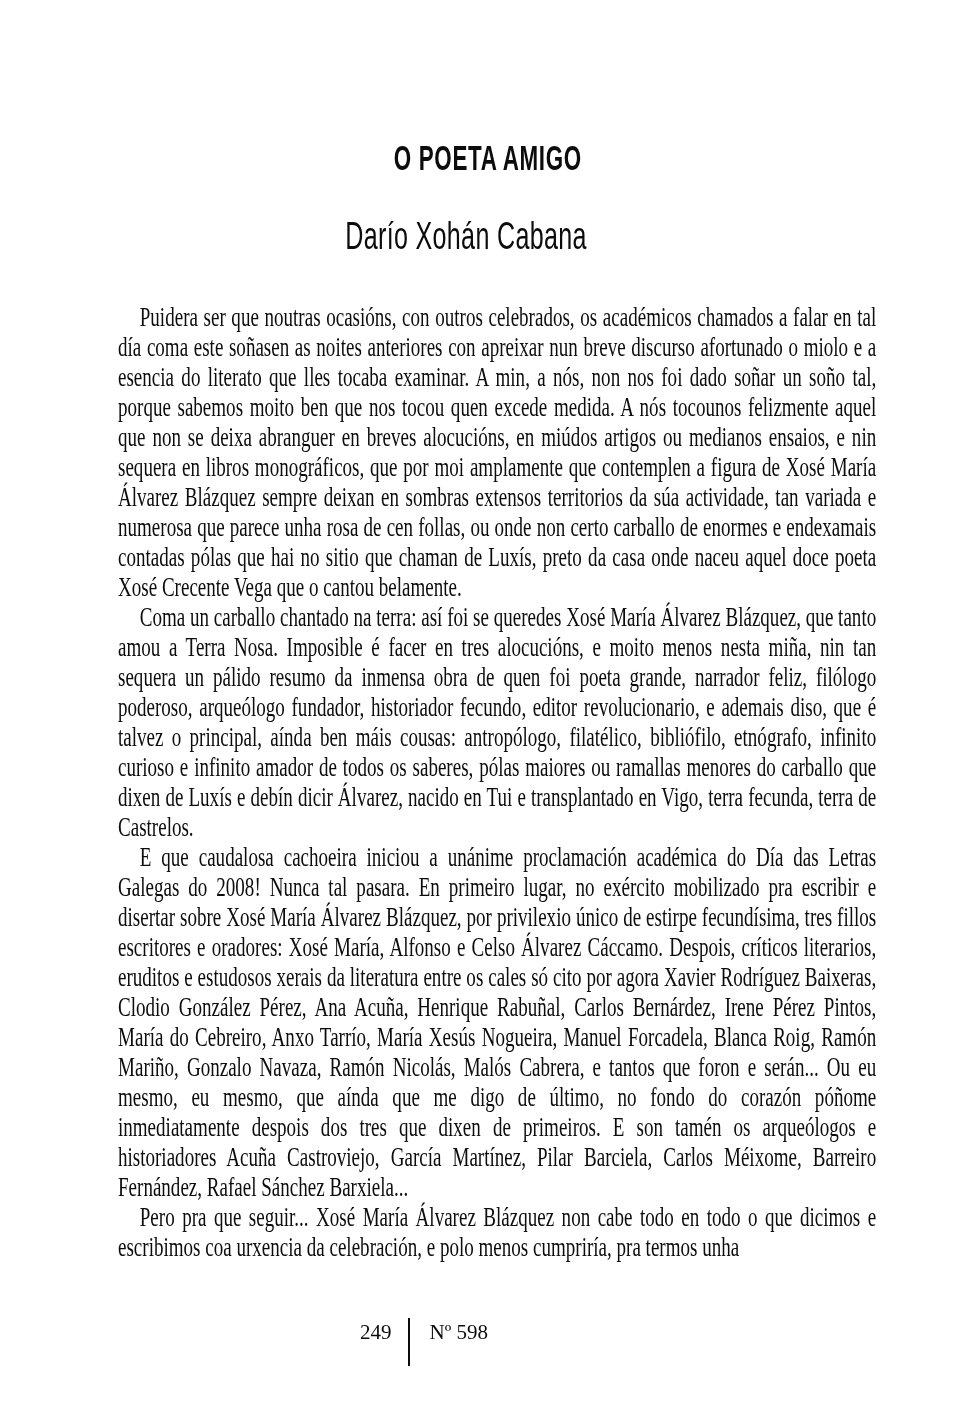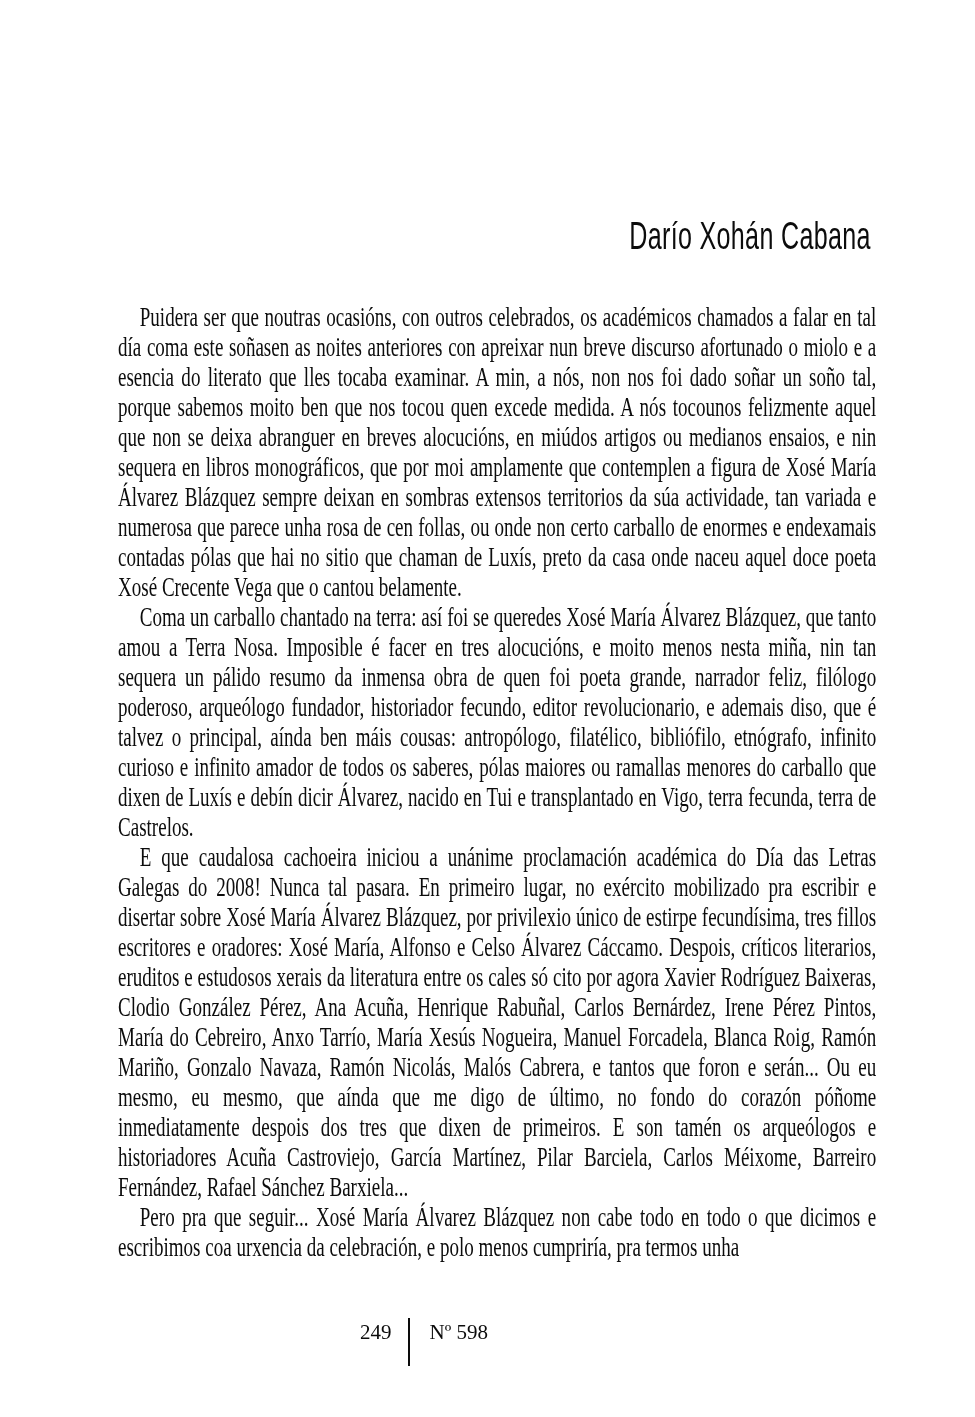--- a/index.html
+++ b/index.html
@@ -23,21 +23,21 @@
     font-weight: 700;
     font-size: 35px; line-height: 35px;
     letter-spacing: 1px;
     white-space: nowrap;
     transform: scaleX(0.64);
     transform-origin: 50% 50%;
   }
 
   .author-row {
     position: absolute; top: 217px; left: 0; width: 933px;
-    display: flex; justify-content: flex-end;
+    display: flex; justify-content: center;
   }
   .author {
     font-family: "Liberation Sans", sans-serif;
     font-weight: 400;
     font-size: 38px; line-height: 38px;
     letter-spacing: 0.5px;
     white-space: nowrap;
     transform: scaleX(0.66);
     transform-origin: 50% 50%;
   }
@@ -61,20 +61,23 @@
   }
   .footer .pagenum { margin-right: 16px; padding-top: 2px; }
   .footer .divider { width: 2px; height: 48px; background: #0c0c0c; }
   .footer .issue  { margin-left: 20px; padding-top: 2px; }
 </style>
 </head>
 <body>
 
 <div class="page">
 
+  <div class="title-row">
+    <h1 class="title">O POETA AMIGO</h1>
+  </div>
 
   <div class="author-row">
     <div class="author">Darío Xohán Cabana</div>
   </div>
 
   <div class="body-text">
     <p>Puidera ser que noutras ocasións, con outros celebrados, os académicos chamados a falar en tal día coma este soñasen as noites anteriores con apreixar nun breve discurso afortunado o miolo e a esencia do literato que lles tocaba examinar. A min, a nós, non nos foi dado soñar un soño tal, porque sabemos moito ben que nos tocou quen excede medida. A nós tocounos felizmente aquel que non se deixa abranguer en breves alocucións, en miúdos artigos ou medianos ensaios, e nin sequera en libros monográficos, que por moi amplamente que contemplen a figura de Xosé María Álvarez Blázquez sempre deixan en sombras extensos territorios da súa actividade, tan variada e numerosa que parece unha rosa de cen follas, ou onde non certo carballo de enormes e endexamais contadas pólas que hai no sitio que chaman de Luxís, preto da casa onde naceu aquel doce poeta Xosé Crecente Vega que o cantou belamente.</p>
     <p>Coma un carballo chantado na terra: así foi se queredes Xosé María Álvarez Blázquez, que tanto amou a Terra Nosa. Imposible é facer en tres alocucións, e moito menos nesta miña, nin tan sequera un pálido resumo da inmensa obra de quen foi poeta grande, narrador feliz, filólogo poderoso, arqueólogo fundador, historiador fecundo, editor revolucionario, e ademais diso, que é talvez o principal, aínda ben máis cousas: antropólogo, filatélico, bibliófilo, etnógrafo, infinito curioso e infinito amador de todos os saberes, pólas maiores ou ramallas menores do carballo que dixen de Luxís e debín dicir Álvarez, nacido en Tui e transplantado en Vigo, terra fecunda, terra de Castrelos.</p>
     <p>E que caudalosa cachoeira iniciou a unánime proclamación académica do Día das Letras Galegas do 2008! Nunca tal pasara. En primeiro lugar, no exército mobilizado pra escribir e disertar sobre Xosé María Álvarez Blázquez, por privilexio único de estirpe fecundísima, tres fillos escritores e oradores: Xosé María, Alfonso e Celso Álvarez Cáccamo. Despois, críticos literarios, eruditos e estudosos xerais da literatura entre os cales só cito por agora Xavier Rodríguez Baixeras, Clodio González Pérez, Ana Acuña, Henrique Rabuñal, Carlos Bernárdez, Irene Pérez Pintos, María do Cebreiro, Anxo Tarrío, María Xesús Nogueira, Manuel Forcadela, Blanca Roig, Ramón Mariño, Gonzalo Navaza, Ramón Nicolás, Malós Cabrera, e tantos que foron e serán... Ou eu mesmo, eu mesmo, que aínda que me digo de último, no fondo do corazón póñome inmediatamente despois dos tres que dixen de primeiros. E son tamén os arqueólogos e historiadores Acuña Castroviejo, García Martínez, Pilar Barciela, Carlos Méixome, Barreiro Fernández, Rafael Sánchez Barxiela...</p>
     <p>Pero pra que seguir... Xosé María Álvarez Blázquez non cabe todo en todo o que dicimos e escribimos coa urxencia da celebración, e polo menos cumpriría, pra termos unha</p>

